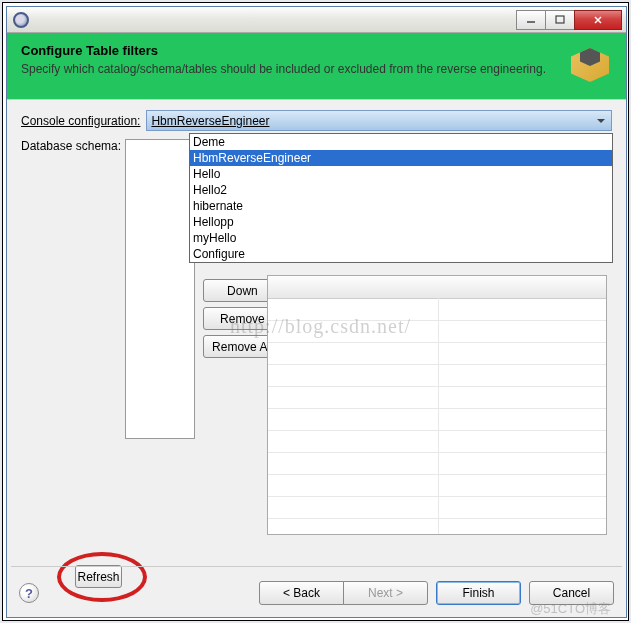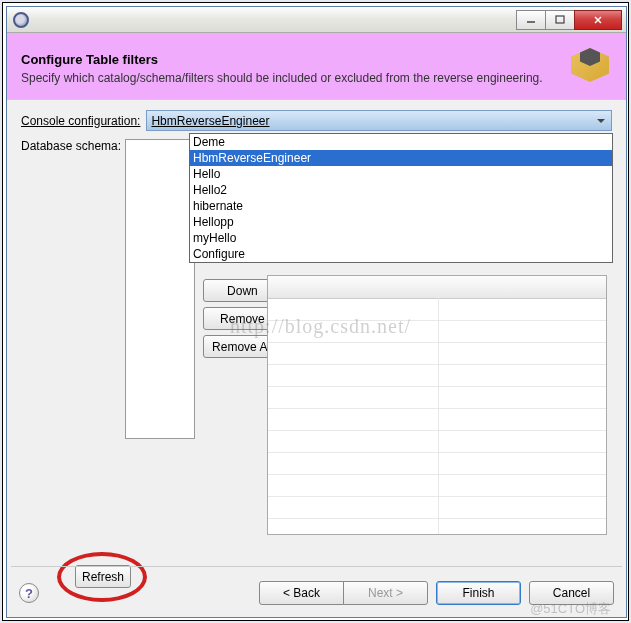--- a/index.html
+++ b/index.html
@@ -8,21 +8,21 @@
 .window { width: 621px; height: 612px; margin: 3px; background: #f0f0f0; border: 1px solid #5a7ca8; position: relative; }
 .titlebar { height: 26px; background: linear-gradient(to bottom, #fefefe 0%, #e8e8e4 45%, #dcdcd6 100%); border-bottom: 1px solid #aaa; display: flex; align-items: center; }
 .titlebar-icon { width: 16px; height: 16px; margin: 0 6px; position: relative; }
 .titlebar-icon::before { content: ""; position: absolute; width: 12px; height: 12px; border-radius: 50%; border: 2px solid #4a5a8a; background: radial-gradient(circle at 5px 5px, #d8d8e8 40%, #6080a0 100%); top: 0; left: 0; }
 .titlebar-text { flex: 1; color: #555; font-size: 12px; margin-left: 8px; }
 .winbtns { display: flex; height: 20px; margin-right: 4px; }
 .winbtn { width: 30px; height: 20px; border: 1px solid #888; margin-left: -1px; background: linear-gradient(to bottom, #fefefe, #e0e0e0); display: flex; align-items: center; justify-content: center; font-size: 10px; color: #444; }
 .winbtn.close { width: 48px; background: linear-gradient(to bottom, #e28080, #cf4040 45%, #c52020 100%); color: #fff; font-size: 13px; font-weight: bold; border-color: #902020; }
 .winbtn svg { width: 10px; height: 10px; }
 
-.banner { background: #f0abfc; padding: 10px 14px 12px 14px; display: flex; border-bottom: 1px solid #ccc; align-items: flex-end; }
+.banner { background: #22c55e; padding: 10px 14px 12px 14px; display: flex; border-bottom: 1px solid #ccc; }
 .banner-text { flex: 1; }
 .banner h1 { margin: 0 0 4px 0; font-size: 13px; font-weight: bold; color: #000; }
 .banner p { margin: 0; color: #333; line-height: 1.3; }
 .banner-icon { width: 44px; height: 44px; position: relative; margin-left: 8px; }
 .banner-icon::before { content: ""; position: absolute; width: 38px; height: 34px; left: 3px; top: 5px; background: linear-gradient(135deg, #e8c060 0%, #d8a830 100%); clip-path: polygon(50% 0%, 100% 25%, 100% 75%, 50% 100%, 0% 75%, 0% 25%); }
 .banner-icon::after { content: ""; position: absolute; width: 20px; height: 18px; left: 12px; top: 5px; background: #555; clip-path: polygon(50% 0%, 100% 25%, 100% 75%, 50% 100%, 0% 75%, 0% 25%); }
 
 .form-area { padding: 10px 14px; position: relative; }
 .row { display: flex; align-items: center; margin-bottom: 8px; text-decoration: underline; }
 .row label { white-space: nowrap; margin-right: 6px; }
@@ -85,21 +85,21 @@
               <line x1="2" y1="2" x2="8" y2="8" stroke="#fff" stroke-width="1.5"></line>
               <line x1="8" y1="2" x2="2" y2="8" stroke="#fff" stroke-width="1.5"></line>
             </svg>
       </div>
     </div>
   </div>
 
   <div class="banner">
     <div class="banner-text">
       <h1>Configure Table filters</h1>
-      <p>Specify which catalog/schema/filters should be included or excluded from the reverse engineering.</p>
+      <p>Specify which catalog/schema/tables should be included or excluded from the reverse engineering.</p>
     </div>
     <div class="banner-icon"></div>
   </div>
 
   <div class="form-area">
     <div class="row">
       <label>Console configuration:</label>
       <div class="combo">
         <span>HbmReverseEngineer</span>
         <div class="combo-arrow"></div>
@@ -143,21 +143,21 @@
       <div class="dropdown-item">Hello</div>
       <div class="dropdown-item">Hello2</div>
       <div class="dropdown-item">hibernate</div>
       <div class="dropdown-item">Hellopp</div>
       <div class="dropdown-item">myHello</div>
       <div class="dropdown-item">Configure</div>
     </div>
     <div class="red-box" style="left:182px; top:48px; width:150px; height:17px;"></div>
 
     <div class="refresh-wrap">
-      <div class="btn" style="width:56px">
+      <div class="btn" style="width:47px">
             <span>Refresh</span>
           </div>
     </div>
     <div class="refresh-circle"></div>
   </div>
 
   <div class="bottom-sep"></div>
   <div class="bottombar">
     <div class="help-icon">?</div>
     <div class="spacer"></div>

